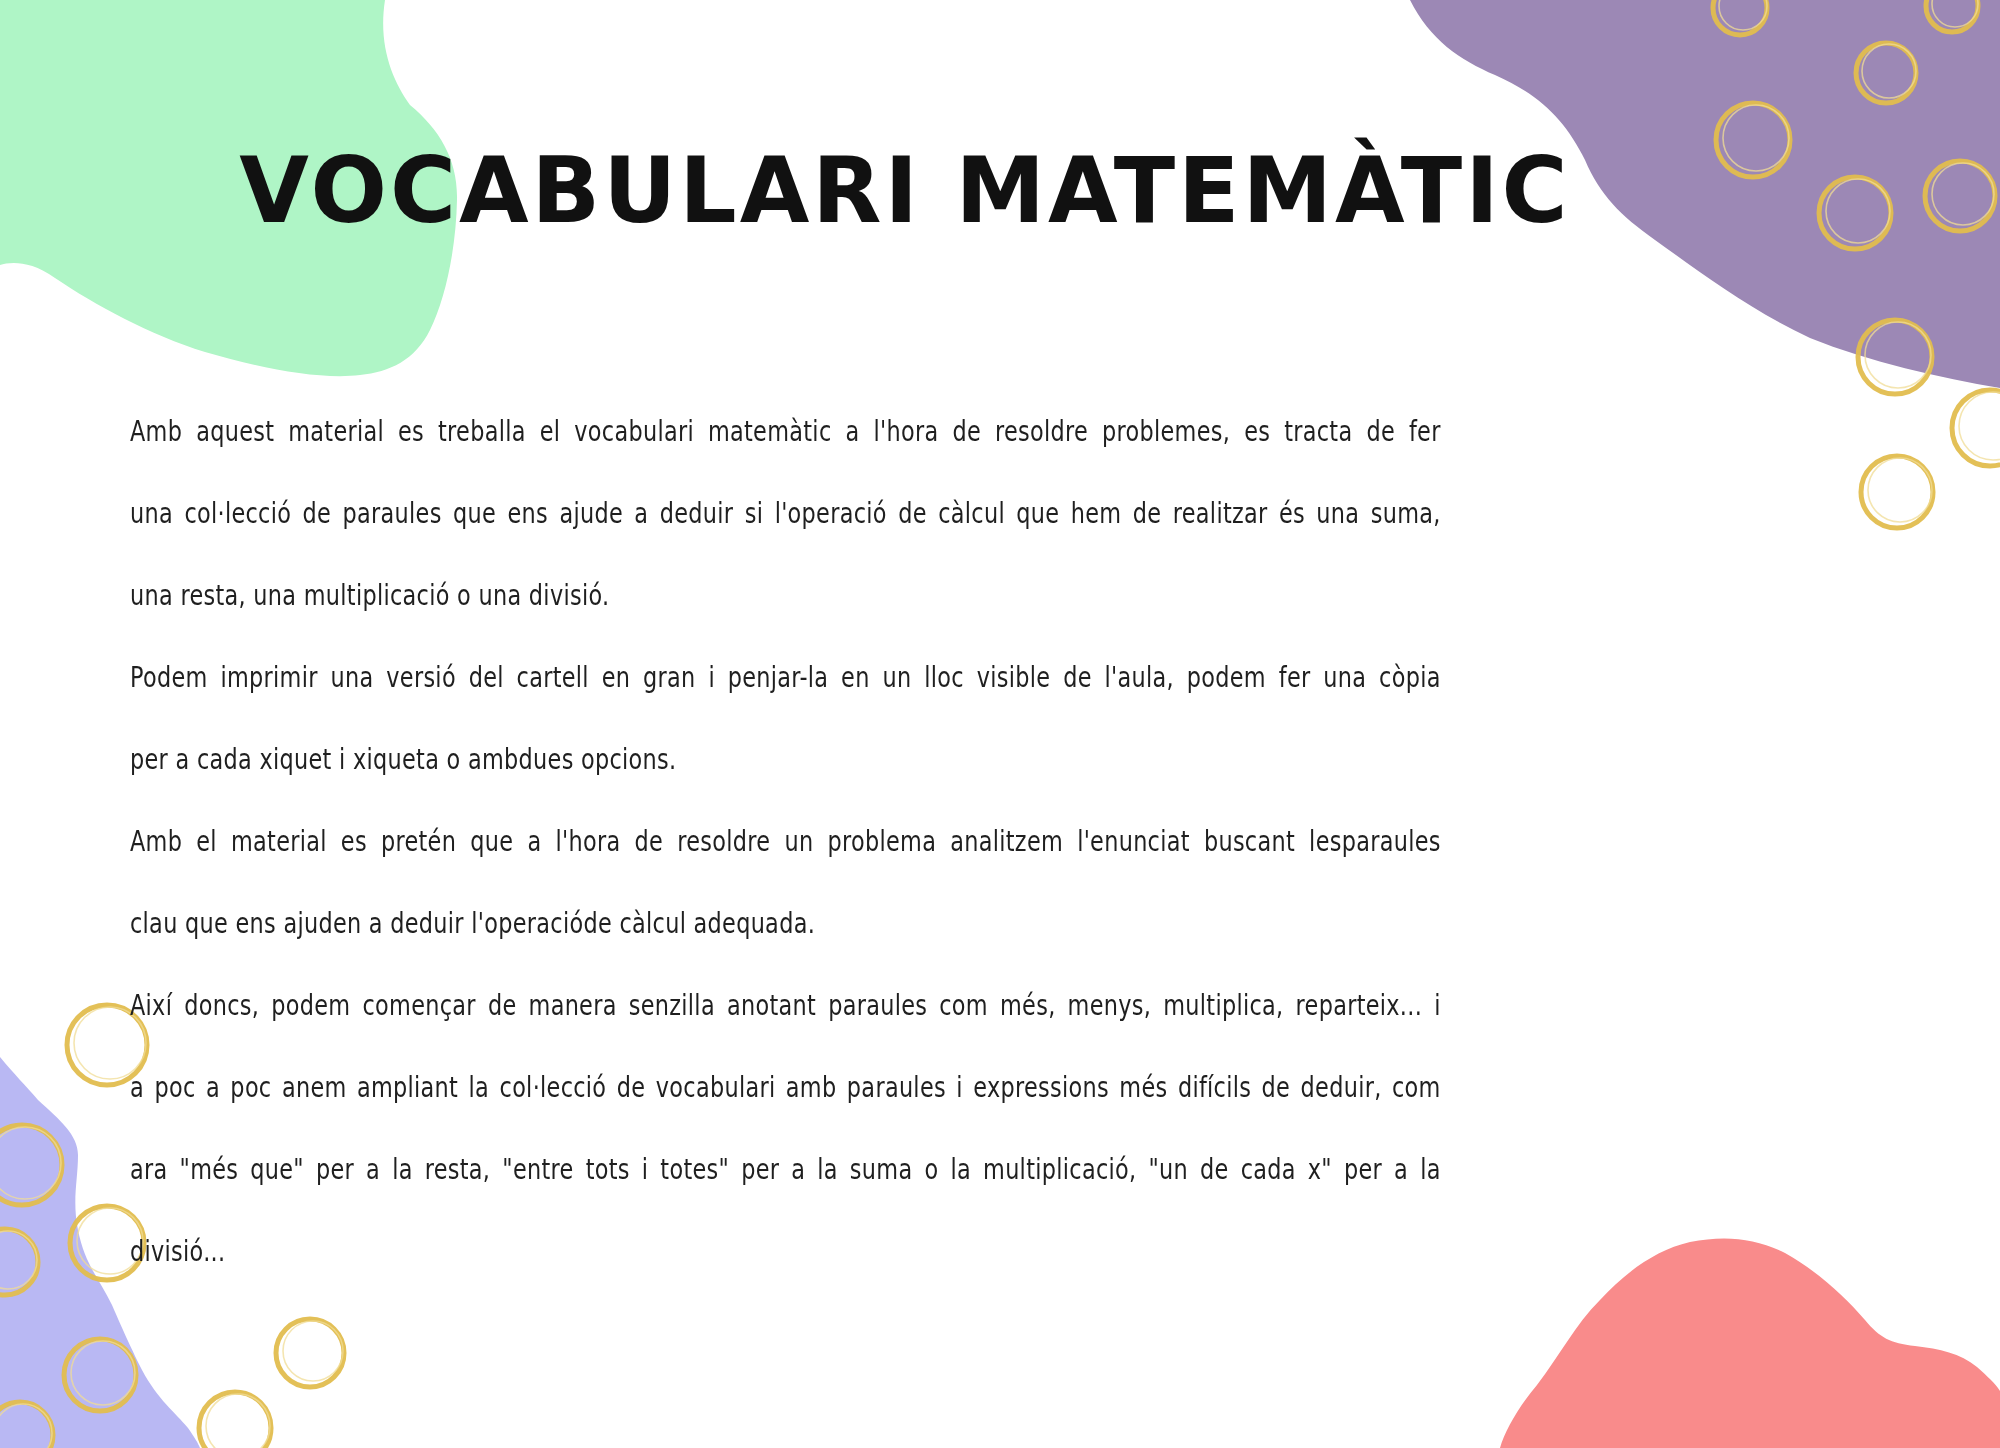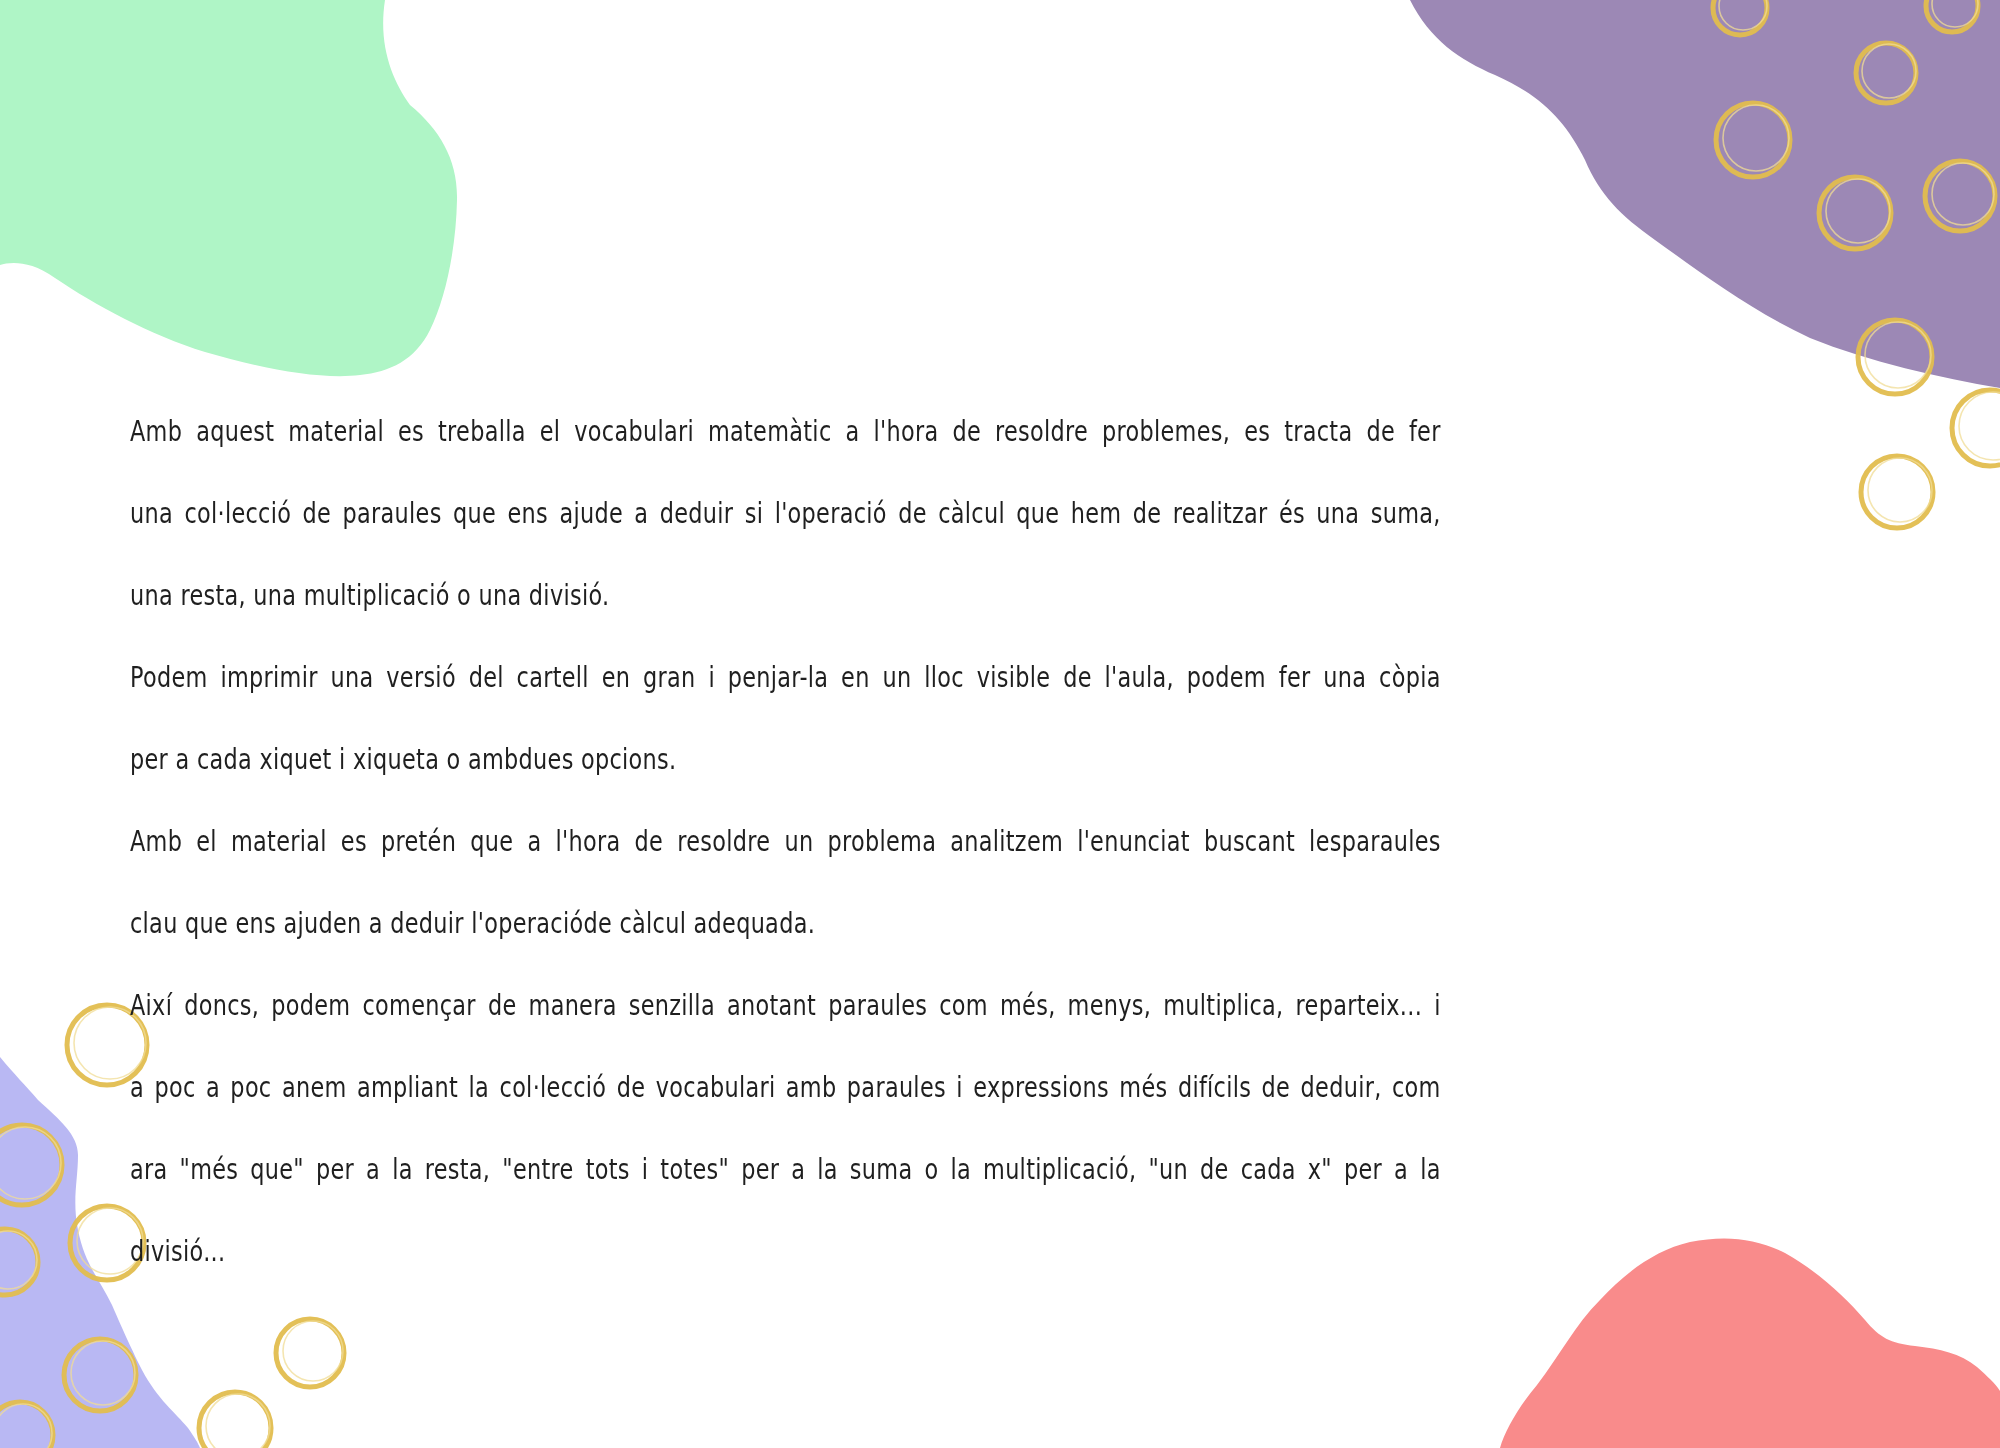--- a/index.html
+++ b/index.html
@@ -144,20 +144,21 @@
     <g>
       <circle class="ring-main" cx="235" cy="1428" r="36"></circle>
         <circle class="ring-sub" cx="238" cy="1426" r="32"></circle>
     </g>
     <g>
       <circle class="ring-main" cx="20" cy="1435" r="33"></circle>
         <circle class="ring-sub" cx="23" cy="1433" r="29"></circle>
     </g>
   </svg>
 
+  <div class="title">VOCABULARI MATEMÀTIC</div>
 
   <div class="body-text">
       <div class="para">
         <div class="line j">Amb aquest material es treballa el vocabulari matemàtic a l'hora de resoldre problemes, es tracta de fer</div>
         <div class="line j">una col·lecció de paraules que ens ajude a deduir si l'operació de càlcul que hem de realitzar és una suma,</div>
         <div class="line">una resta, una multiplicació o una divisió.</div>
       </div>
       <div class="para">
         <div class="line j">Podem imprimir una versió del cartell en gran i penjar-la en un lloc visible de l'aula, podem fer una còpia</div>
         <div class="line">per a cada xiquet i xiqueta o ambdues opcions.</div>

